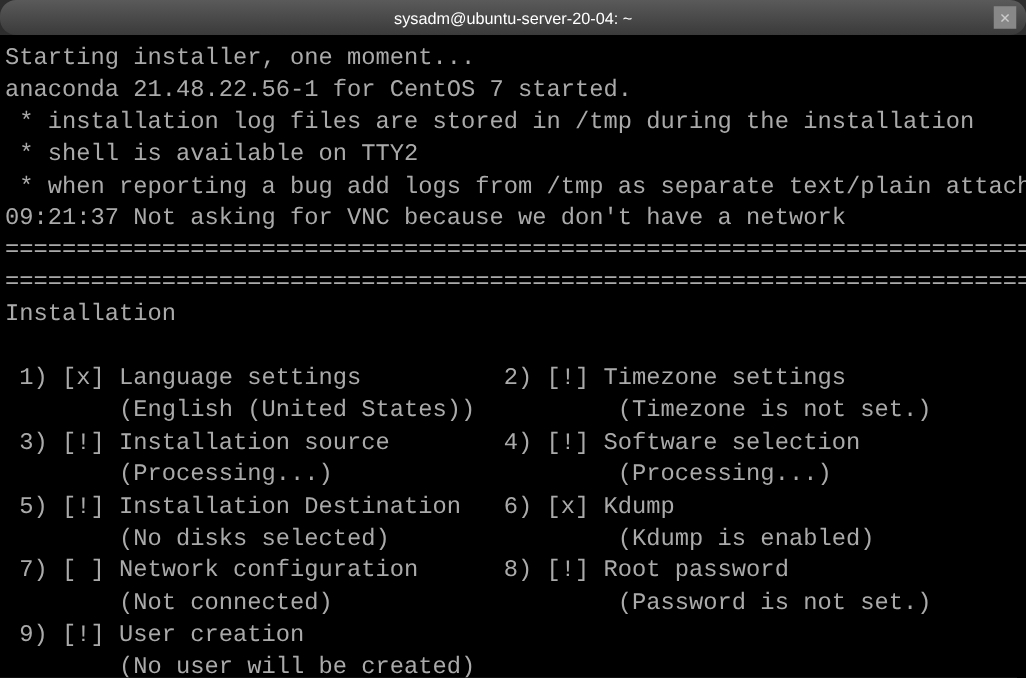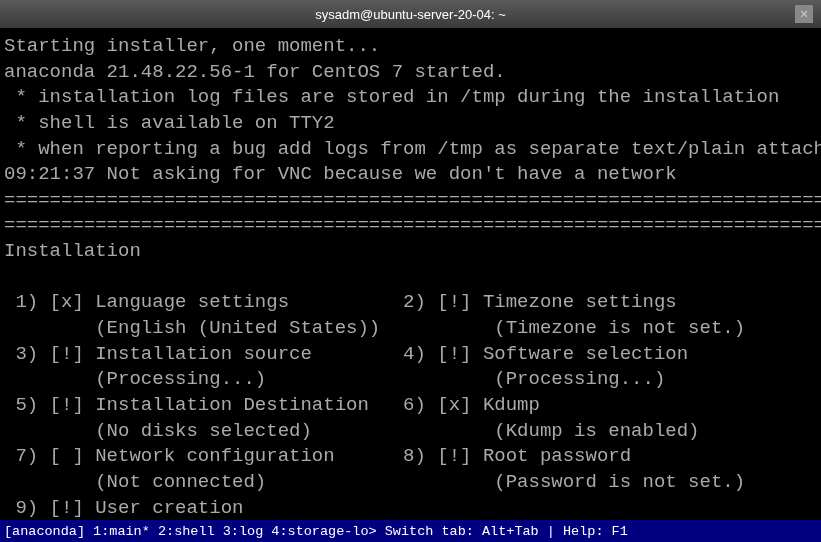--- a/index.html
+++ b/index.html
@@ -20,20 +20,21 @@
     }
 
     .titlebar {
       background: linear-gradient(to bottom, #5a5a5a, #3a3a3a);
       height: 28px;
       display: flex;
       align-items: center;
       justify-content: center;
       position: relative;
       flex-shrink: 0;
+      border-radius: 13px;
     }
 
     .titlebar-title {
       color: #ffffff;
       font-size: 13px;
       font-family: sans-serif;
     }
 
     .titlebar-close {
       position: absolute;
@@ -105,16 +106,13 @@
  3) [!] Installation source        4) [!] Software selection
         (Processing...)                    (Processing...)
  5) [!] Installation Destination   6) [x] Kdump
         (No disks selected)                (Kdump is enabled)
  7) [ ] Network configuration      8) [!] Root password
         (Not connected)                    (Password is not set.)
  9) [!] User creation
         (No user will be created)
  Please make your choice from above ['q' to quit | 'b' to begin installation |
  'r' to refresh]: <span class="cursor"> </span></div>
-  <div class="statusbar">
-    <span>[anaconda] 1:main* 2:shell  3:log  4:storage-lo&gt; Switch tab: Alt+Tab | Help: F1</span>
-  </div>
 </div>
 
 </body></html>

